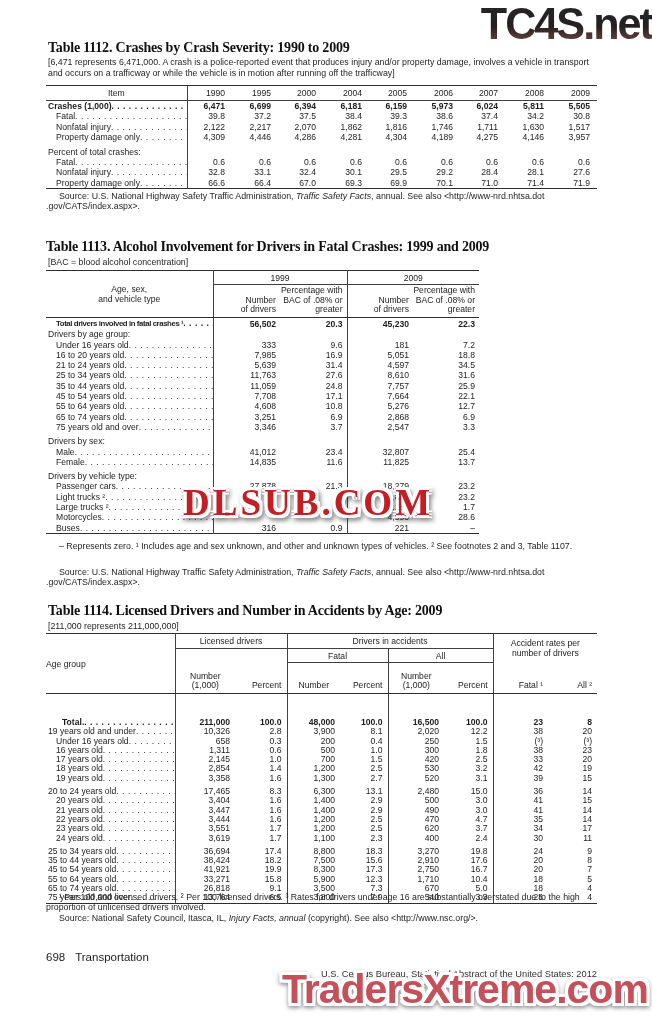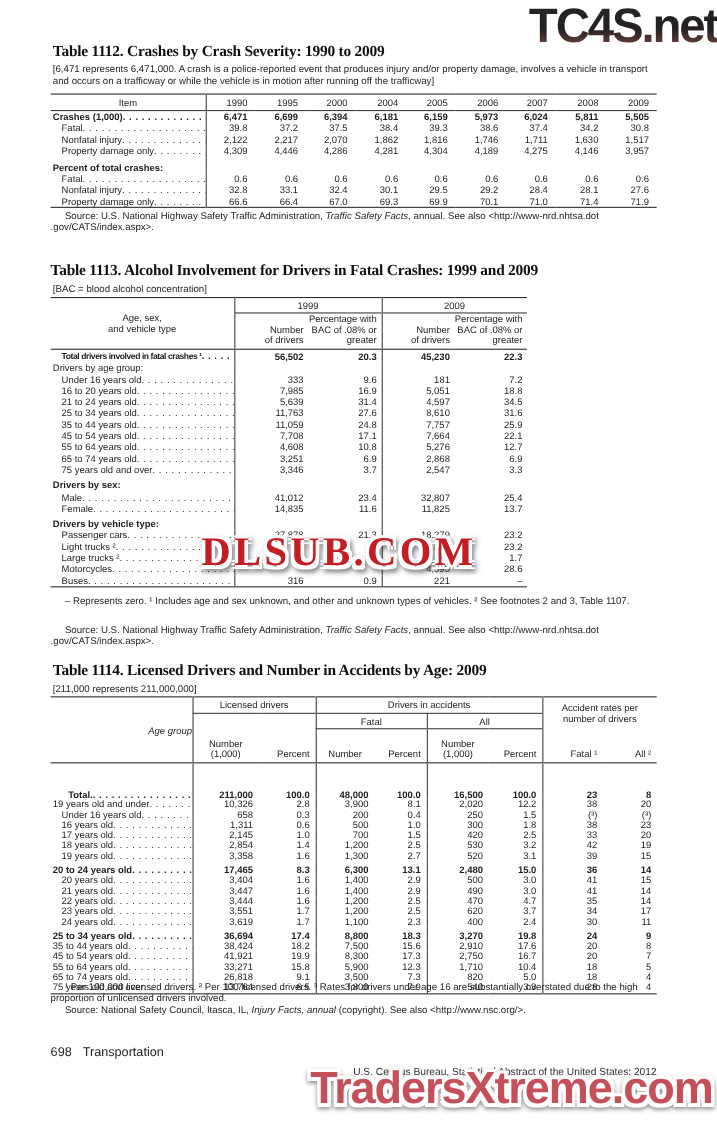--- a/index.html
+++ b/index.html
@@ -22,21 +22,21 @@
   .num { text-align:right; white-space:nowrap; }
   .ctr { text-align:center; }
   .pre { white-space:pre-line; }
 
   .stub { display:flex; align-items:baseline; overflow:hidden; }
   .stub .txt { white-space:nowrap; }
   .stub .leader { flex:1 1 auto; overflow:hidden; white-space:nowrap; }
   .leader::after { content:" . . . . . . . . . . . . . . . . . . . . . . . . . . . . . . . . . . . . . . . . . . . . ."; letter-spacing:0.5px; }
   tr.sec .leader::after { content:""; }
   tr.b td { font-weight:bold; }
-  tr.gap td { padding-top:4px;font-weight:bold; }
+  tr.gap td { padding-top:4px; }
   .ind0 .txt { padding-left:2px; }
   .ind1 .txt { padding-left:10px; }
   .ind2 .txt { padding-left:16px;margin-top:24px; }
 
   
   #t1112 { top:85px; left:46px; width:551px; }
   #t1112 th { height:15px; vertical-align:middle; border-bottom:1px solid #404040; }
   #t1112 .yr { text-align:right; padding-right:7px; }
   #t1112 td { line-height:10.4px; }
   #t1112 td.num { padding-right:7px; }
@@ -48,21 +48,21 @@
   #t1113 th.stubhead { text-align:center; vertical-align:middle; line-height:10px; }
   #t1113 td { line-height:10.3px; }
   #t1113 td.num { padding-right:4px; }
   #t1113 tr.b .txt { font-size:7.8px; letter-spacing:-0.4px; }
 
   
   #t1114 { top:633px; left:46px; width:551px; }
   #t1114 tr.hA th { height:15px; vertical-align:middle; }
   #t1114 tr.hB th { height:14px; vertical-align:middle; }
   #t1114 tr.hC th { height:31px; vertical-align:bottom; line-height:9.6px; padding-bottom:2px; }
-  #t1114 th.agegrp { text-align:right; vertical-align:middle;font-style:italic; }
+  #t1114 th.agegrp { text-align:left; vertical-align:middle; }
   #t1114 th.rates  { text-align:center; vertical-align:middle; line-height:10px; }
   #t1114 .numr { text-align:right; padding-right:5px; }
   #t1114 td { line-height:9.3px; }
   #t1114 td.num { padding-right:5px; }
 
   
   #title1112 { top:40px;  left:48px; }
   #note1112  { top:57px;  left:48px; width:548px; }
   #src1112   { top:191px; left:46px; width:551px; }
   #title1113 { top:239px; left:46px; }
@@ -918,21 +918,21 @@
         <td>
           <div class="stub">
             <span class="txt">65 to 74 years old</span>
             <span class="leader"></span>
           </div>
         </td>
         <td class="num vl">26,818</td>
         <td class="num">9.1</td>
         <td class="num vl">3,500</td>
         <td class="num">7.3</td>
-        <td class="num vl">820</td>
+        <td class="num vl">670</td>
         <td class="num">5.0</td>
         <td class="num vl">18</td>
         <td class="num">4</td>
       </tr>
 
       <tr class="ind0">
         <td>
           <div class="stub">
             <span class="txt">75 years old and over</span>
             <span class="leader"></span>

